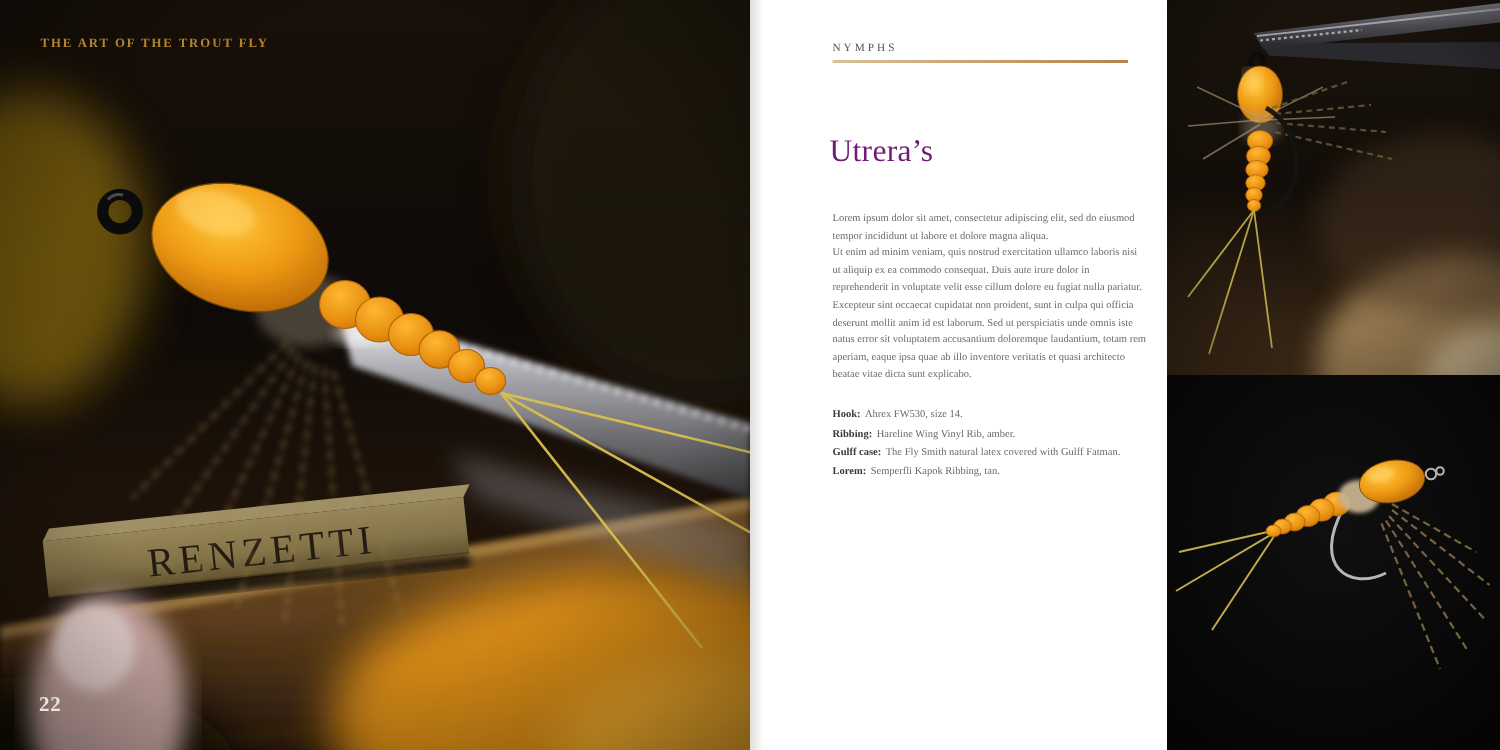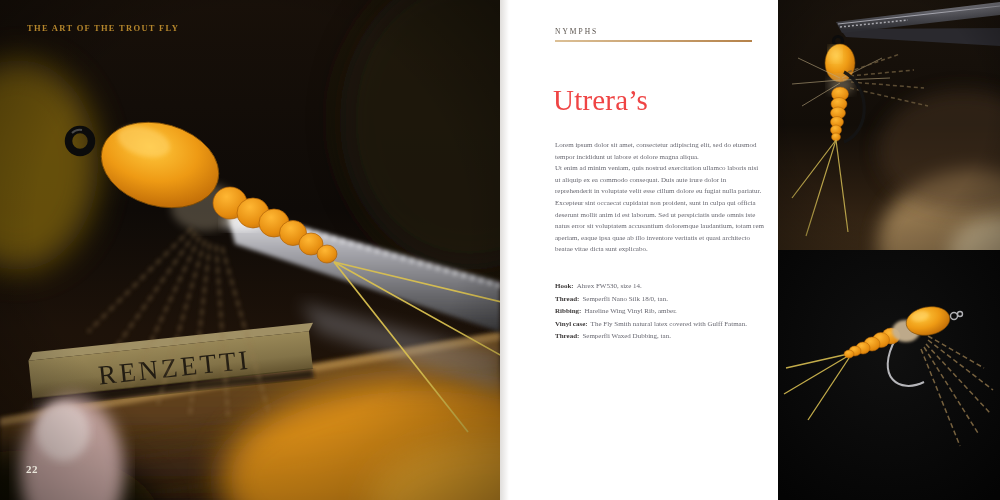--- a/index.html
+++ b/index.html
@@ -3,35 +3,35 @@
 <meta charset="utf-8">
 <style>
   html,body{margin:0;padding:0;background:#2a2a2a;}
   #spread{position:relative;width:1000px;height:500px;background:#ffffff;overflow:hidden;
           font-family:"Liberation Serif","DejaVu Serif",serif;}
   
   #left-page{position:absolute;left:0;top:0;width:500px;height:500px;overflow:hidden;background:#0d0a07;}
   #left-photo-svg{position:absolute;left:0;top:0;}
   .running-header-left{position:absolute;left:27px;top:23px;
       font-size:8.5px;font-weight:bold;letter-spacing:1.3px;color:#b5862c;z-index:5;}
-  .page-num{position:absolute;font-size:11px;font-weight:bold;color:#e9e5da;z-index:6;letter-spacing:.5px;}
+  .page-num{position:absolute;font-size:14px;font-weight:bold;color:#e9e5da;z-index:6;letter-spacing:.5px;}
   #page-num-left{left:26px;top:463px;}
   
   #right-page{position:absolute;left:500px;top:0;width:500px;height:416px;background:#ffffff;}
   #spine-shadow{position:absolute;left:0;top:0;width:9px;height:500px;
       background:linear-gradient(90deg,rgba(60,45,30,.16),rgba(60,45,30,0));}
   .kicker{position:absolute;left:55px;top:27px;font-size:7.5px;letter-spacing:2px;color:#57504a;}
   .kicker-rule{position:absolute;left:55px;top:40px;width:197px;height:2px;
       background:linear-gradient(90deg,#dcc096,#b5824a);}
-  .article-title{position:absolute;left:53px;top:86px;font-size:29px;line-height:29px;
-      color:#ef4444;letter-spacing:.2px;}
+  .article-title{position:absolute;left:53px;top:86px;font-size:21px;line-height:29px;
+      color:#701a75;letter-spacing:.2px;}
   .body-copy{position:absolute;left:55px;top:140px;width:209px;font-size:7px;line-height:11.6px;
       color:#686871;}
   .body-copy p{margin:0;}
-  .materials{position:absolute;left:55px;top:280px;width:230px;font-size:7px;line-height:12.55px;
+  .materials{position:absolute;left:55px;top:270px;width:230px;font-size:7px;line-height:12.55px;
       color:#686871;}
   .materials .row{white-space:nowrap;}
   .materials .lbl{font-weight:bold;color:#3d3a3a;margin-right:3px;}
   
   #photo-top-right{position:absolute;left:778px;top:0;width:222px;height:250px;overflow:hidden;background:#17110b;}
   #photo-bottom-right{position:absolute;left:778px;top:250px;width:222px;height:250px;overflow:hidden;background:#060606;}
 </style>
 </head>
 <body>
 
@@ -171,24 +171,23 @@
       <div>Utrera’s</div>
     </div>
 
     <div class="body-copy">
       <p>Lorem ipsum dolor sit amet, consectetur adipiscing elit, sed do eiusmod tempor incididunt ut labore et dolore magna aliqua.</p>
       <p>Ut enim ad minim veniam, quis nostrud exercitation ullamco laboris nisi ut aliquip ex ea commodo consequat. Duis aute irure dolor in reprehenderit in voluptate velit esse cillum dolore eu fugiat nulla pariatur. Excepteur sint occaecat cupidatat non proident, sunt in culpa qui officia deserunt mollit anim id est laborum. Sed ut perspiciatis unde omnis iste natus error sit voluptatem accusantium doloremque laudantium, totam rem aperiam, eaque ipsa quae ab illo inventore veritatis et quasi architecto beatae vitae dicta sunt explicabo.</p>
     </div>
 
     <div class="materials">
       <div class="row"><span class="lbl">Hook:</span><span>Ahrex FW530, size 14.</span></div>
-      <div class="row"><span class="lbl">Thread:</span><span>Semperfli Nano Silk 18/0, tan.</span></div>
       <div class="row"><span class="lbl">Ribbing:</span><span>Hareline Wing Vinyl Rib, amber.</span></div>
-      <div class="row"><span class="lbl">Vinyl case:</span><span>The Fly Smith natural latex covered with Gulff Fatman.</span></div>
-      <div class="row"><span class="lbl">Thread:</span><span>Semperfli Waxed Dubbing, tan.</span></div>
+      <div class="row"><span class="lbl">Gulff case:</span><span>The Fly Smith natural latex covered with Gulff Fatman.</span></div>
+      <div class="row"><span class="lbl">Lorem:</span><span>Semperfli Kapok Ribbing, tan.</span></div>
     </div>
   </div>
 
   <div id="photo-top-right">
     <svg width="222" height="250" viewBox="0 0 222 250">
       <defs>
         <linearGradient id="bg2" x1="0" y1="0" x2="0" y2="1">
           <stop offset="0" stop-color="#1a130c"></stop>
             <stop offset=".5" stop-color="#120d08"></stop>
           <stop offset=".78" stop-color="#2a1d10"></stop>

